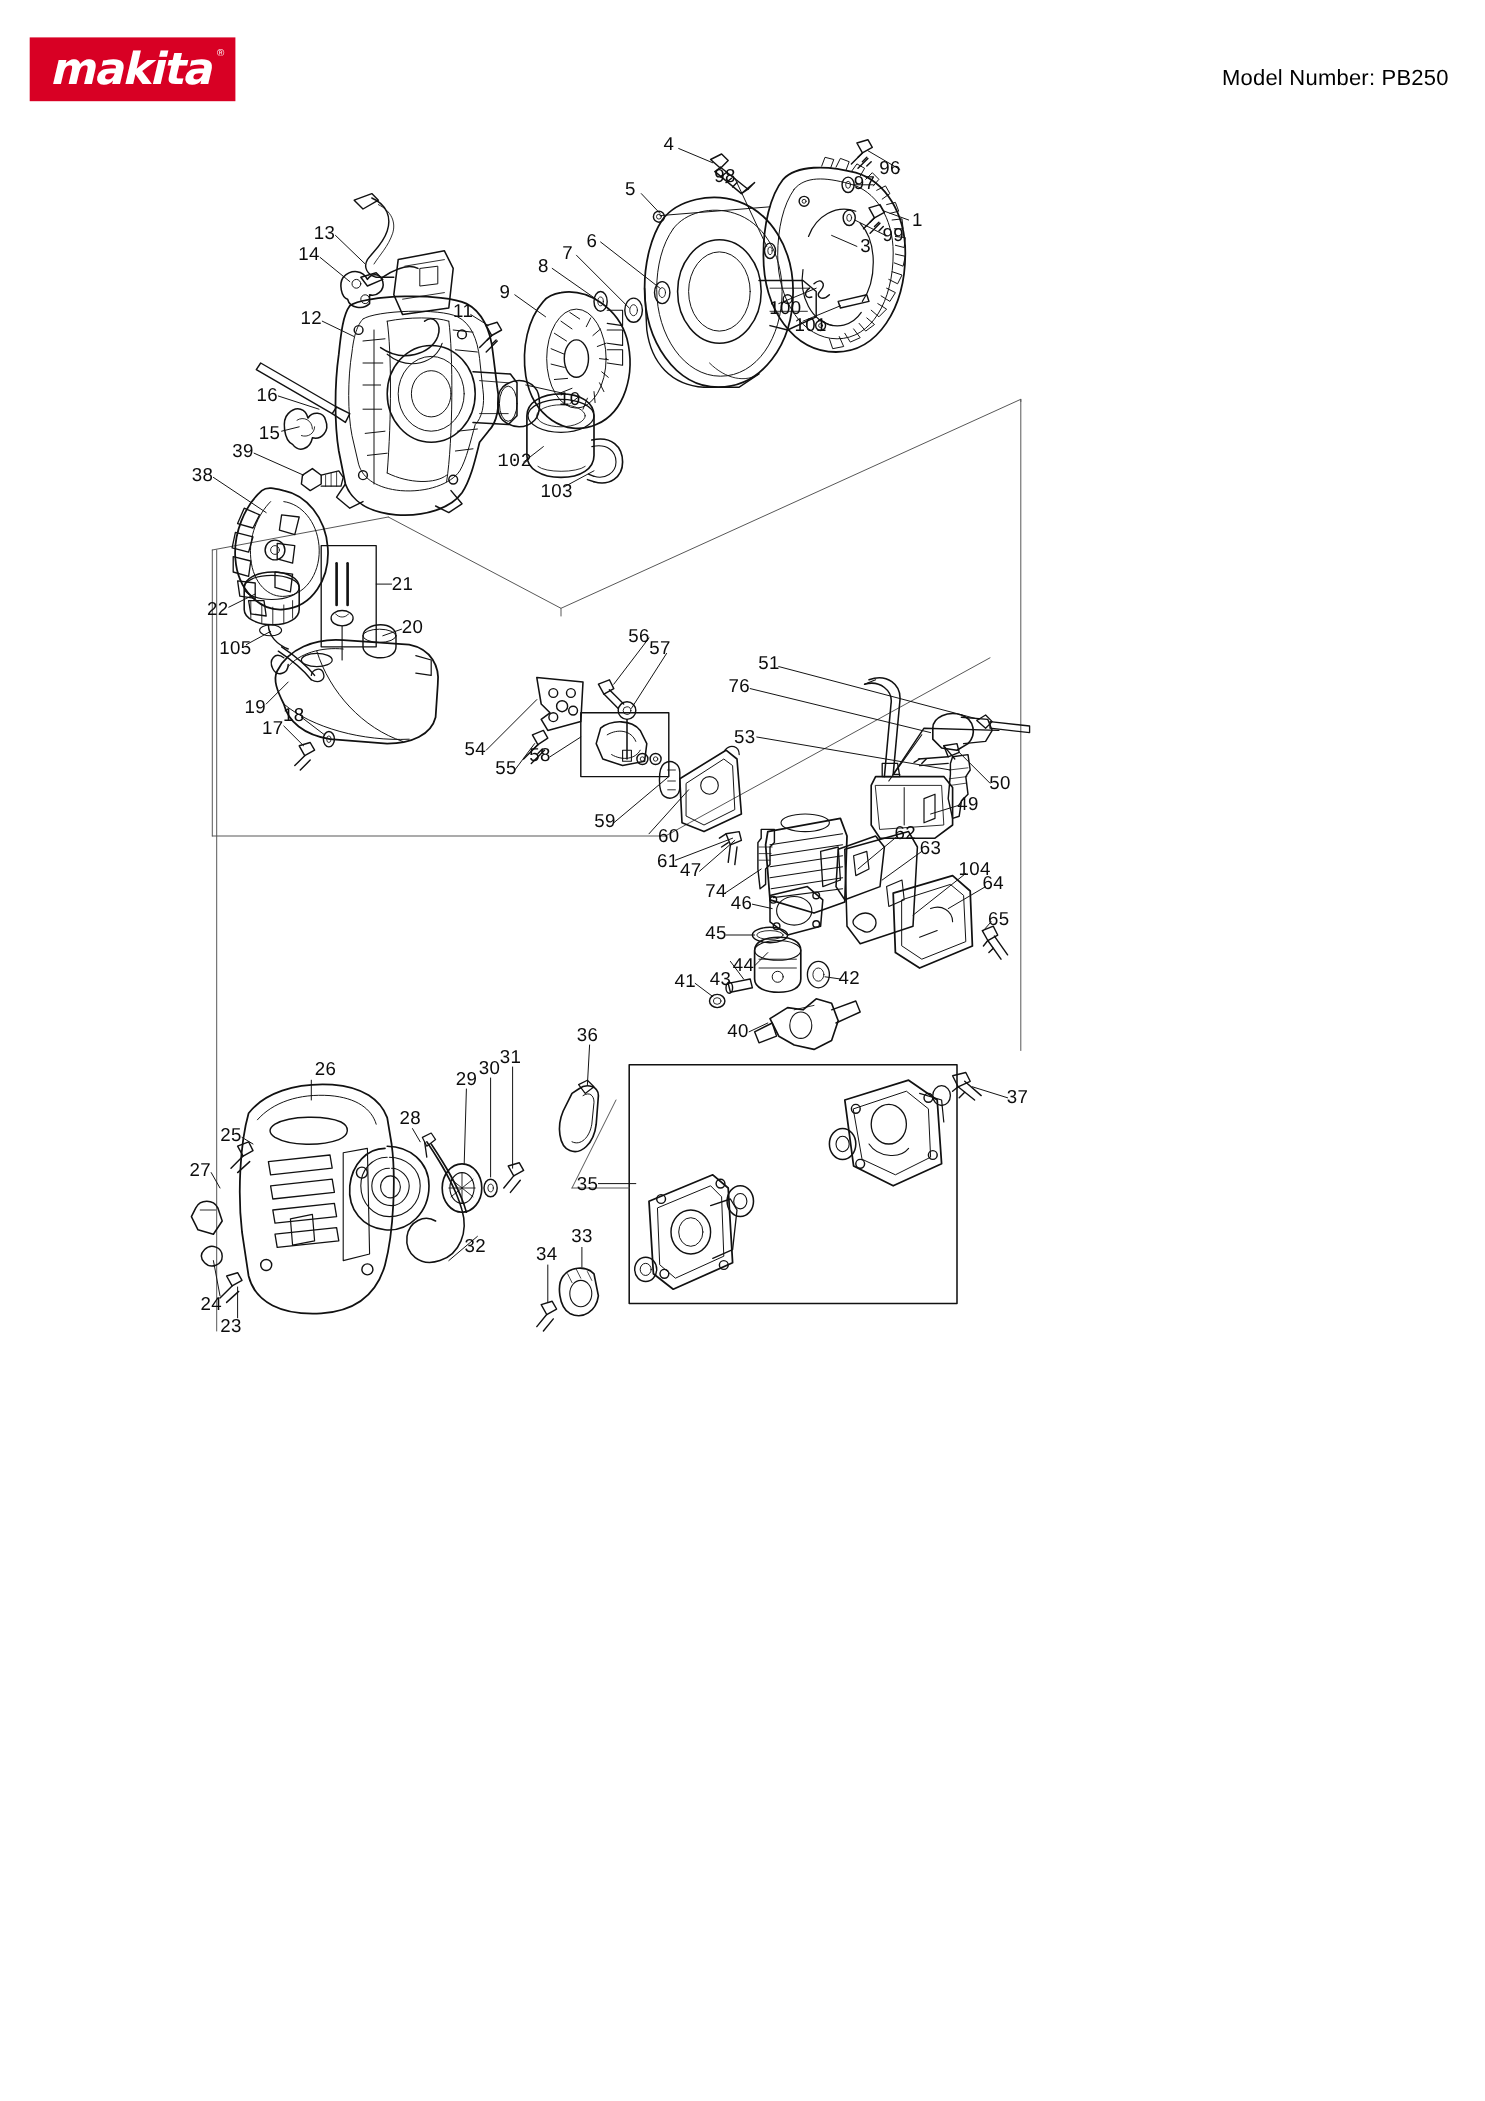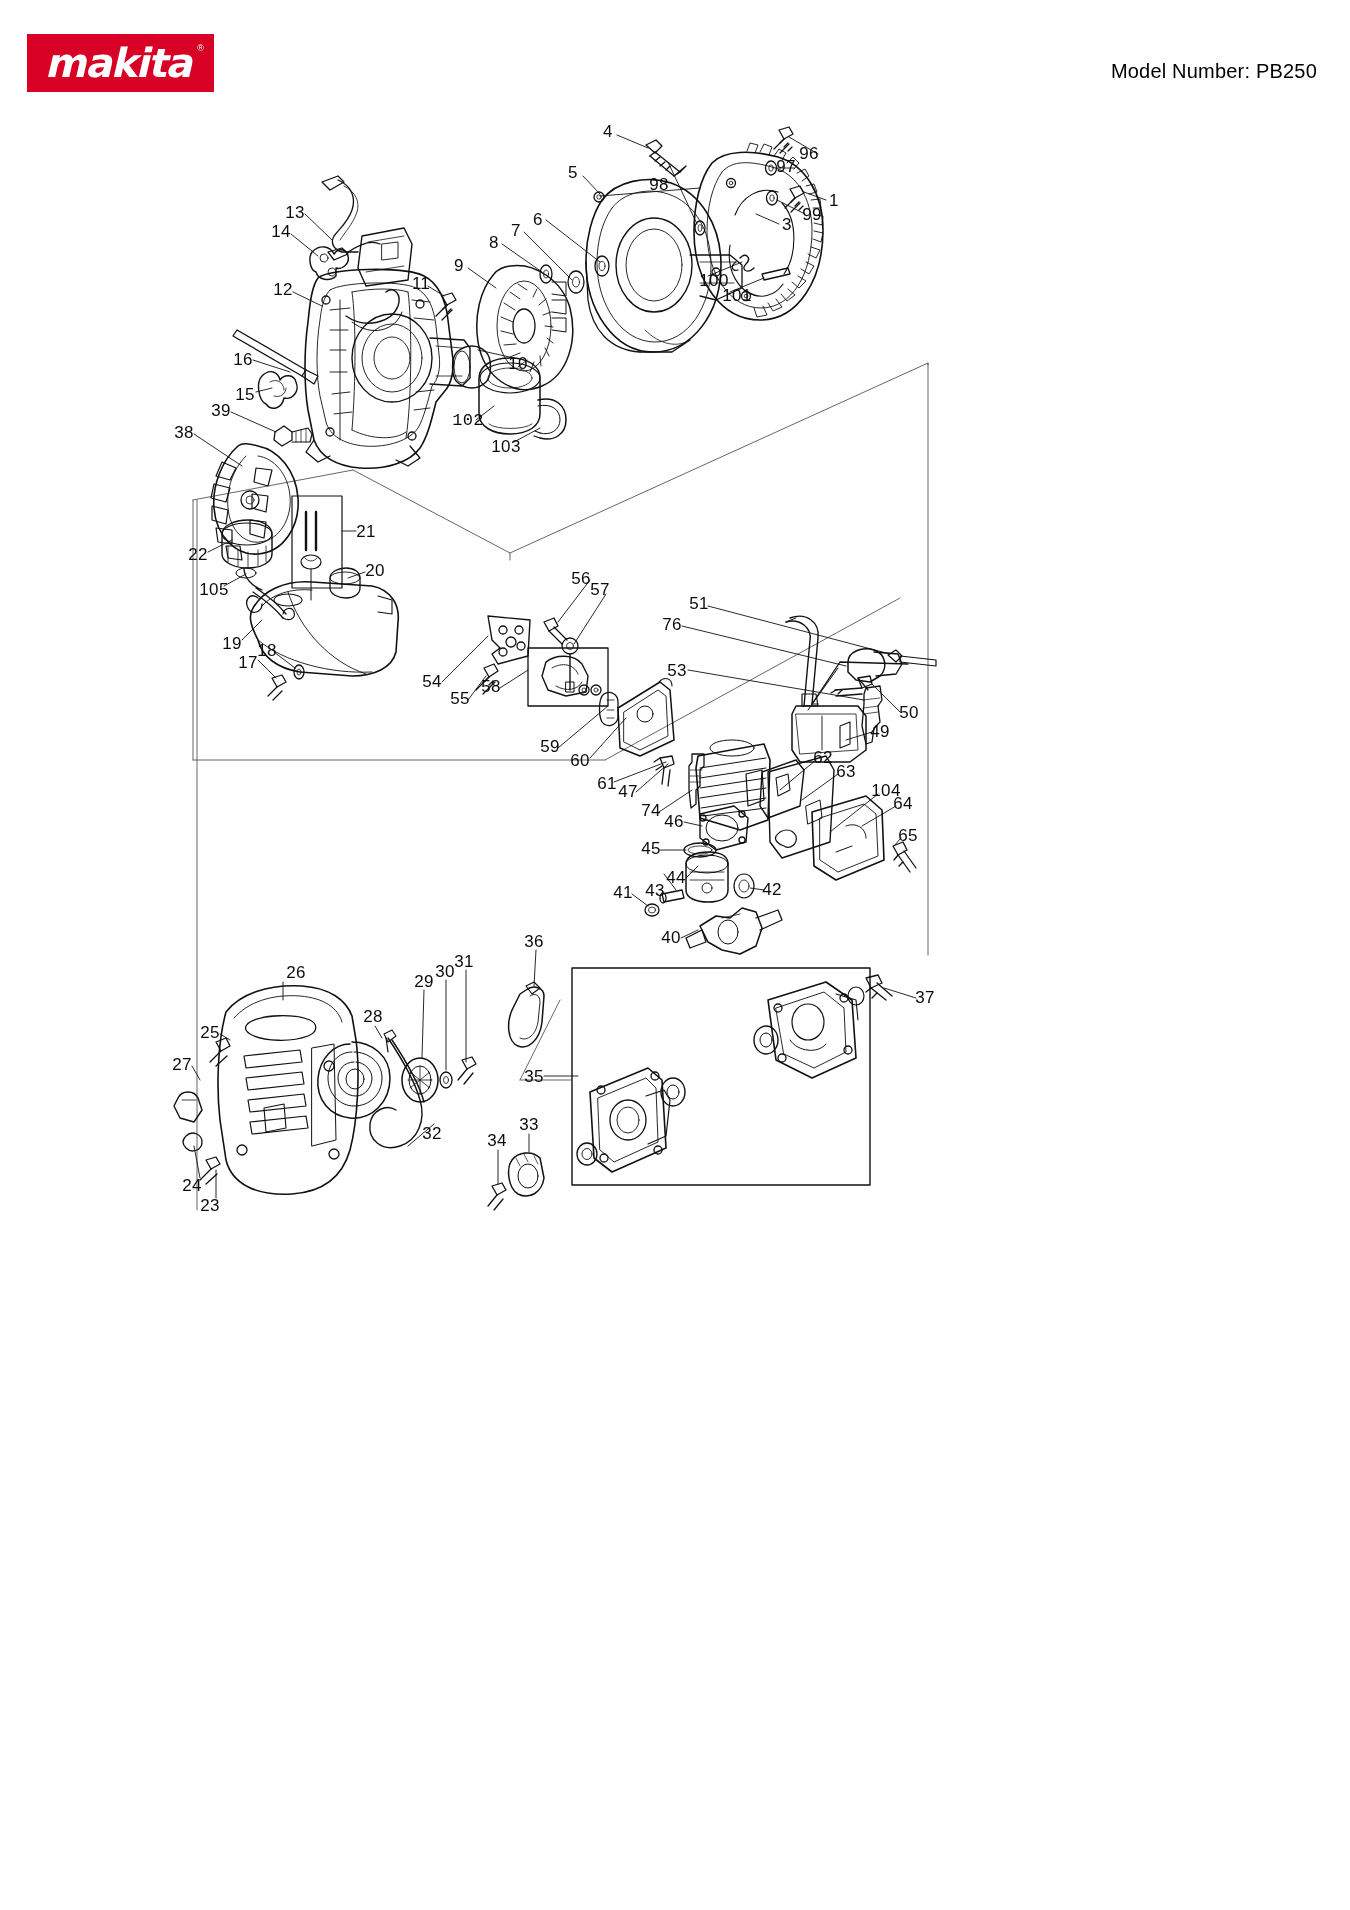--- a/index.html
+++ b/index.html
@@ -801,21 +801,21 @@
       <path d="M529,1134 L529,1152"></path>
       <path d="M200,1178 L194,1146"></path>
       <path d="M216,1198 L216,1170"></path>
     </g>
 
   </svg>
   </div>
 
   <div id="callout-layer">
       <div class="callout" style="left: 608px; top: 131px;">4</div>
-      <div class="callout" style="left: 659px; top: 160px; margin-top: 24px;">98</div>
+      <div class="callout" style="left: 659px; top: 160px;">98</div>
       <div class="callout" style="left: 809px; top: 153px;">96</div>
       <div class="callout" style="left: 786px; top: 166px;">97</div>
       <div class="callout" style="left: 573px; top: 172px;">5</div>
       <div class="callout" style="left: 834px; top: 200px;">1</div>
       <div class="callout" style="left: 812px; top: 214px;">99</div>
       <div class="callout" style="left: 787px; top: 224px;">3</div>
       <div class="callout" style="left: 538px; top: 219px;">6</div>
       <div class="callout" style="left: 516px; top: 230px;">7</div>
       <div class="callout" style="left: 494px; top: 242px;">8</div>
       <div class="callout" style="left: 459px; top: 265px;">9</div>
@@ -843,21 +843,21 @@
       <div class="callout" style="left: 600px; top: 589px;">57</div>
       <div class="callout" style="left: 699px; top: 603px;">51</div>
       <div class="callout" style="left: 672px; top: 624px;">76</div>
       <div class="callout" style="left: 677px; top: 670px;">53</div>
       <div class="callout" style="left: 432px; top: 681px;">54</div>
       <div class="callout" style="left: 460px; top: 698px;">55</div>
       <div class="callout" style="left: 491px; top: 686px;">58</div>
       <div class="callout" style="left: 909px; top: 712px;">50</div>
       <div class="callout" style="left: 880px; top: 731px;">49</div>
       <div class="callout" style="left: 550px; top: 746px;">59</div>
-      <div class="callout" style="left: 580px; top: 760px;">60</div>
+      <div class="callout" style="left: 608px; top: 760px;">60</div>
       <div class="callout" style="left: 607px; top: 783px;">61</div>
       <div class="callout" style="left: 823px; top: 757px;">62</div>
       <div class="callout" style="left: 846px; top: 771px;">63</div>
       <div class="callout" style="left: 628px; top: 791px;">47</div>
       <div class="callout" style="left: 651px; top: 810px;">74</div>
       <div class="callout" style="left: 886px; top: 790px;">104</div>
       <div class="callout" style="left: 903px; top: 803px;">64</div>
       <div class="callout" style="left: 674px; top: 821px;">46</div>
       <div class="callout" style="left: 651px; top: 848px;">45</div>
       <div class="callout" style="left: 908px; top: 835px;">65</div>

